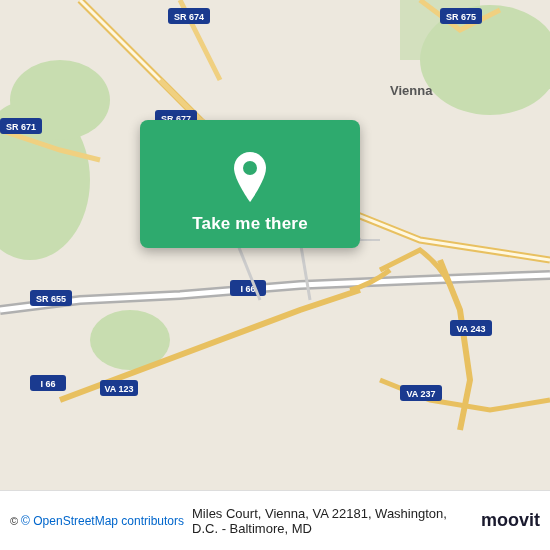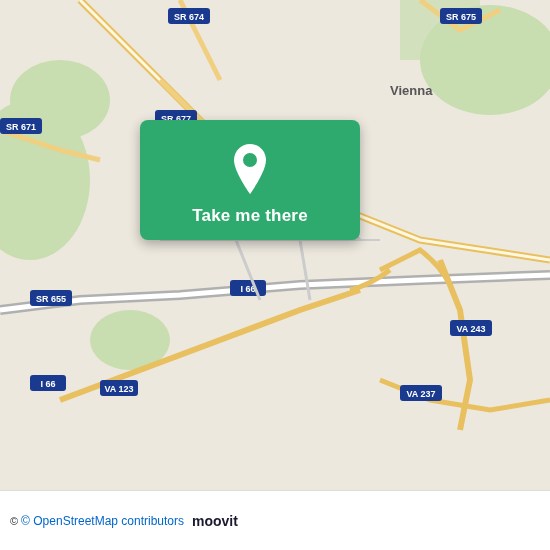--- a/index.html
+++ b/index.html
@@ -29,21 +29,21 @@
     #action-card {
       position: absolute;
       top: 120px;
       left: 140px;
       width: 220px;
       background-color: #2eaa6e;
       border-radius: 8px;
       display: flex;
       flex-direction: column;
       align-items: center;
-      padding: 24px 20px 14px;
+      padding: 32px 20px 14px;
       cursor: pointer;
       box-shadow: 0 4px 12px rgba(0,0,0,0.3);
     }
 
     #pin-icon-wrap {
       width: 52px;
       height: 52px;
       margin-bottom: 10px;
       display: flex;
       align-items: center;
@@ -83,21 +83,21 @@
     }
 
     #address-text {
       font-size: 13px;
       color: #222;
       flex: 1;
       margin-left: 8px;
     }
 
     #moovit-logo {
-      font-size: 14px;
+      font-size: 18px;
       font-weight: bold;
       color: #1a1a2e;
       flex-shrink: 0;
       margin-left: 8px;
     }
   </style>
 </head>
 <body>
 
 <div id="map-container">
@@ -182,16 +182,17 @@
     </div>
     <span id="action-label">Take me there</span>
   </div>
 </div>
 
 <div id="bottom-bar">
   <span id="osm-logo">
     <span style="font-size:11px;">©</span>
     <span id="osm-copyright" style="font-size:12px; color:#0066cc; cursor:pointer;">© OpenStreetMap contributors</span>
   </span>
+  <span id="address-text">Miles Court, Vienna, VA 22181, Washington, D.C. - Baltimore, MD</span>
   <div id="moovit-logo">
     <span>moovit</span>
   </div>
 </div>
 
 </body></html>

